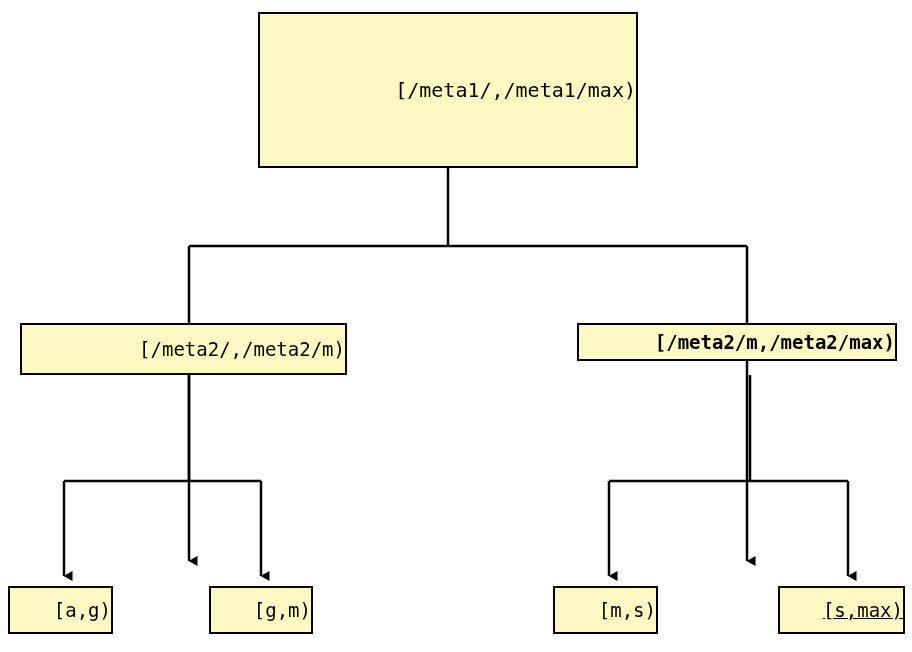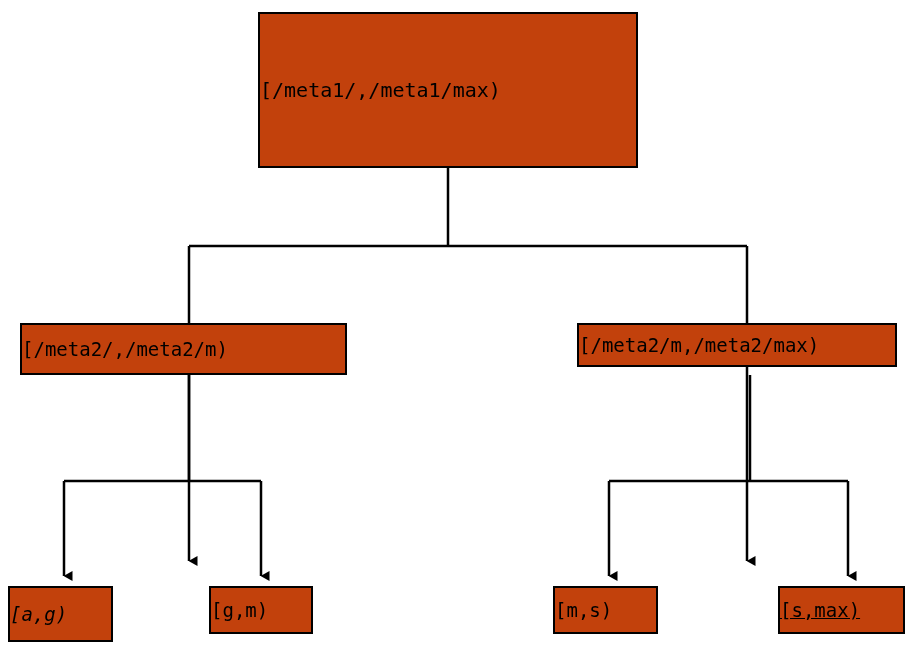--- a/index.html
+++ b/index.html
@@ -19,41 +19,41 @@
     position: absolute;
     left: 0;
     top: 0;
     width: 912px;
     height: 652px;
   }
   .node-box {
     position: absolute;
     box-sizing: border-box;
     border: 2px solid #000000;
-    background: #c2410c;
+    background: #fef9c3;
     display: flex;
     align-items: center;
-    justify-content: flex-start;
+    justify-content: flex-end;
     color: #000000;
   }
   .node-label {
     font-family: "DejaVu Sans Mono", "Liberation Mono", monospace;
     color: #000000;
     white-space: pre;
     letter-spacing: 0px;
   }
   .root-box   { left: 258px; top: 12px;  width: 380px; height: 156px; }
   .root-box .node-label { font-size: 20px; }
 
   .mid-box-left  { left: 20px;  top: 323px; width: 327px; height: 52px; }
-  .mid-box-right { left: 577px; top: 323px; width: 320px; height: 44px; }
+  .mid-box-right { left: 577px; top: 323px; width: 320px; height: 38px; font-weight: bold; }
   .mid-box-left .node-label,
   .mid-box-right .node-label { font-size: 19px; }
 
-  .leaf-box-1 { left: 8px;   top: 586px; width: 105px; height: 56px; font-style: italic; }
+  .leaf-box-1 { left: 8px;   top: 586px; width: 105px; height: 48px; }
   .leaf-box-2 { left: 209px; top: 586px; width: 104px; height: 48px; }
   .leaf-box-3 { left: 553px; top: 586px; width: 105px; height: 48px; }
   .leaf-box-4 { left: 778px; top: 586px; width: 127px; height: 48px; text-decoration: underline; }
   .leaf-box-1 .node-label,
   .leaf-box-2 .node-label,
   .leaf-box-3 .node-label,
   .leaf-box-4 .node-label { font-size: 19px; }
 </style>
 </head>
 <body>

